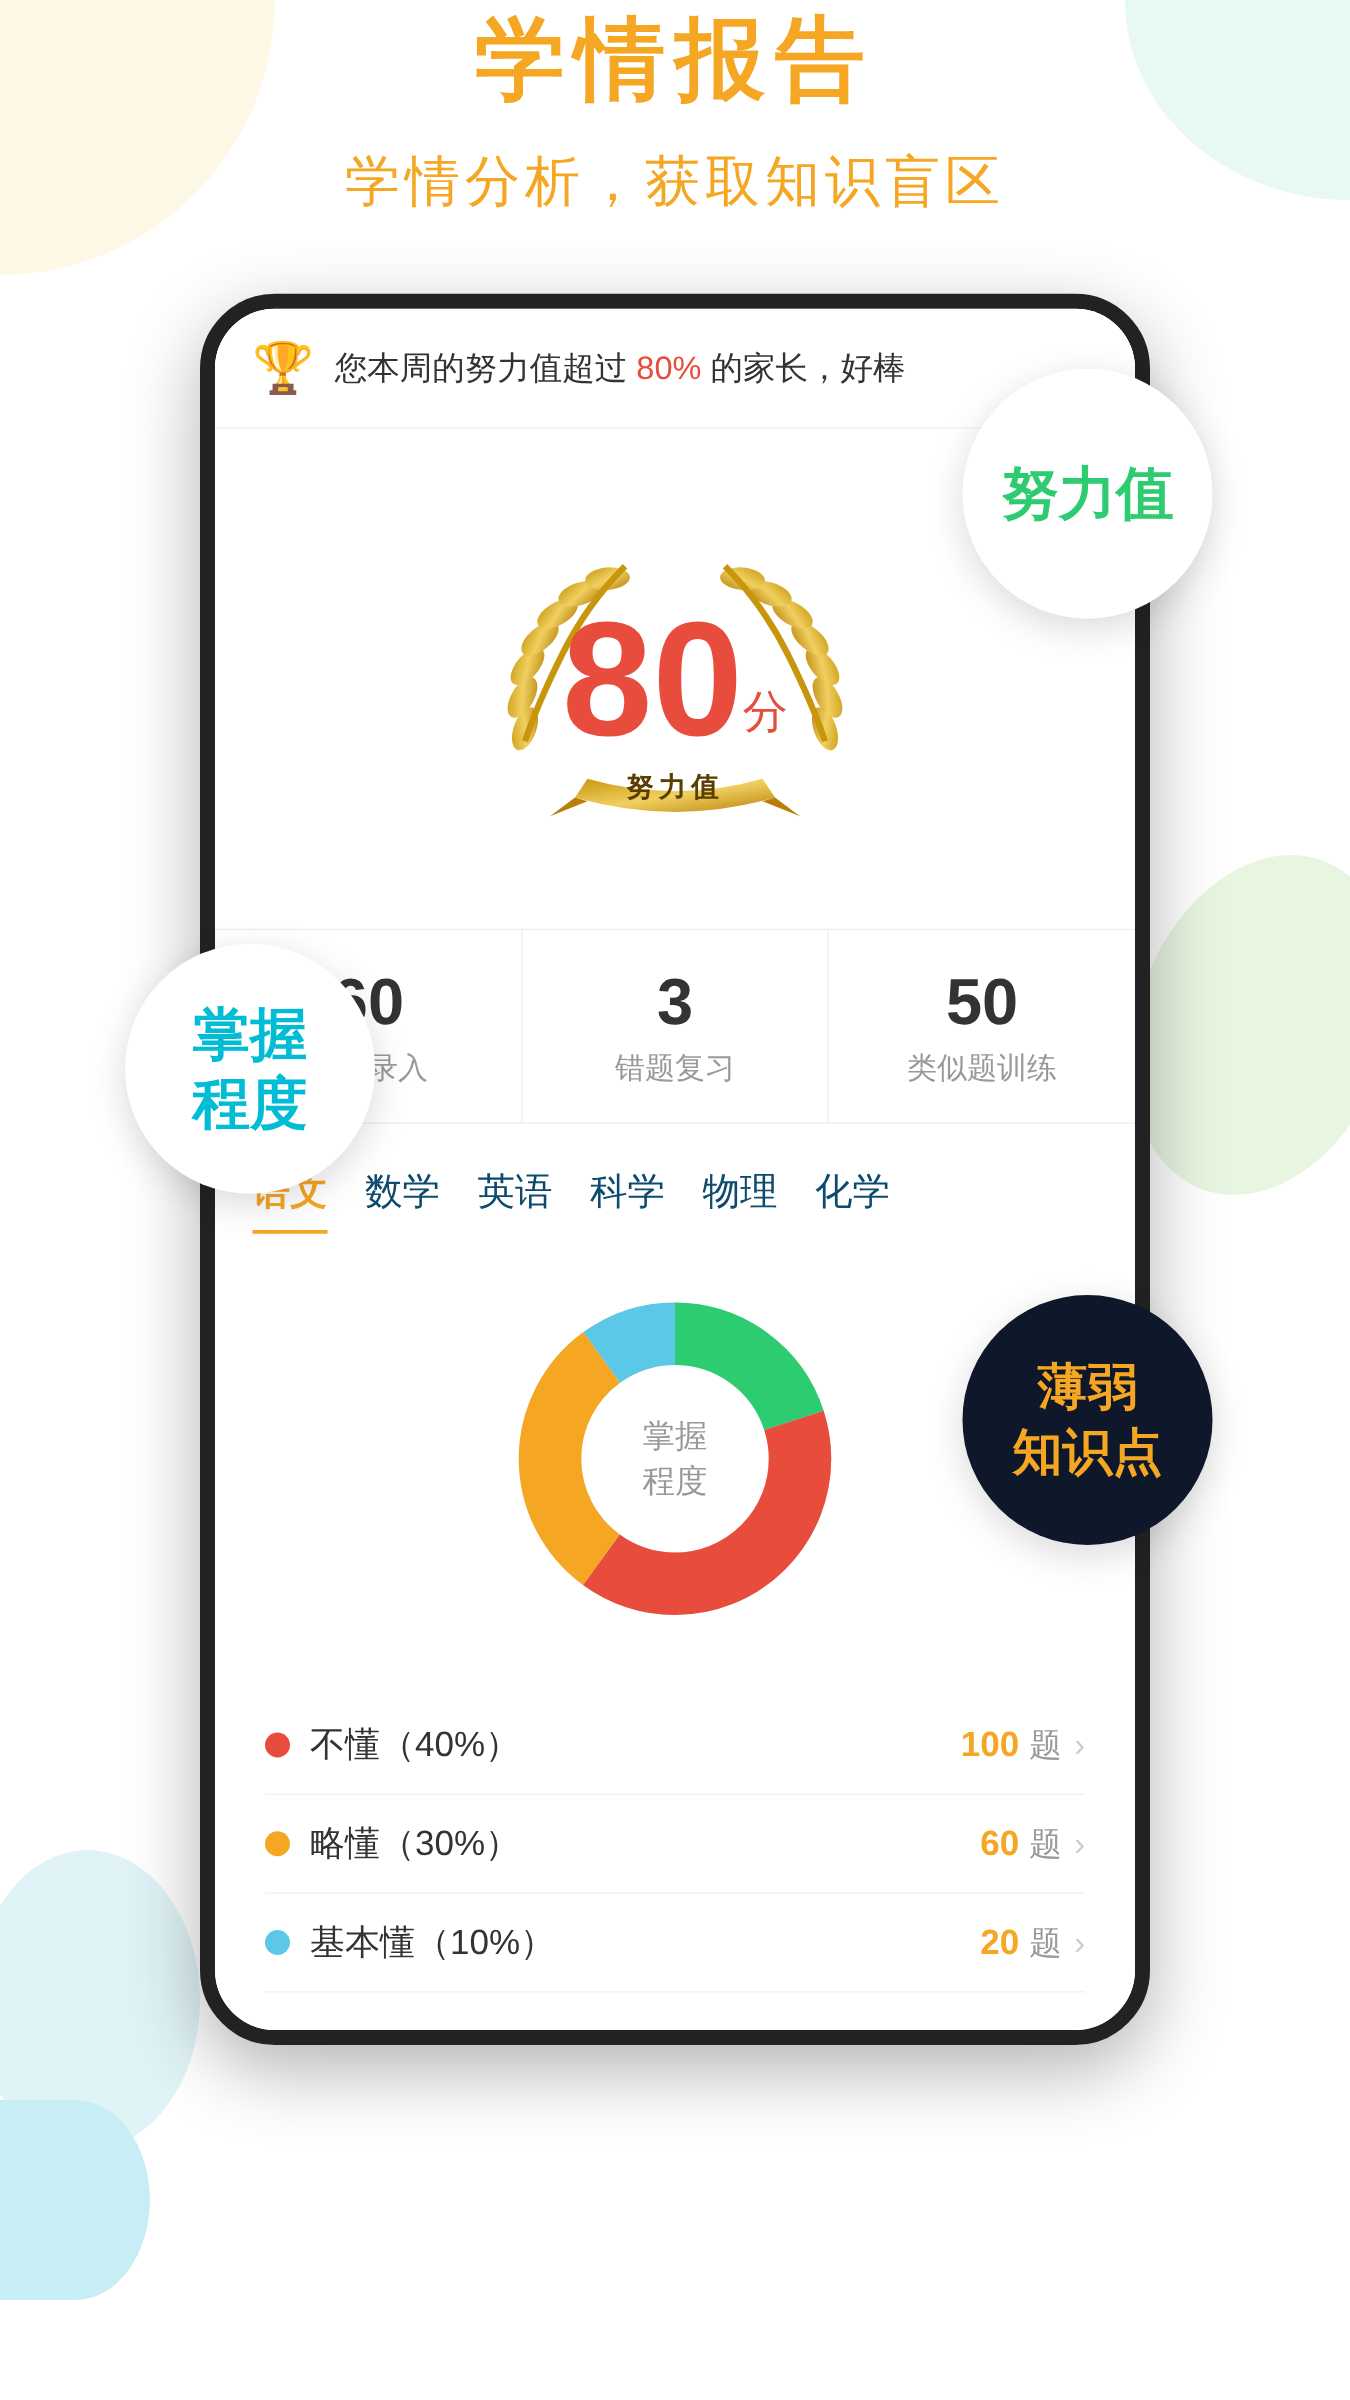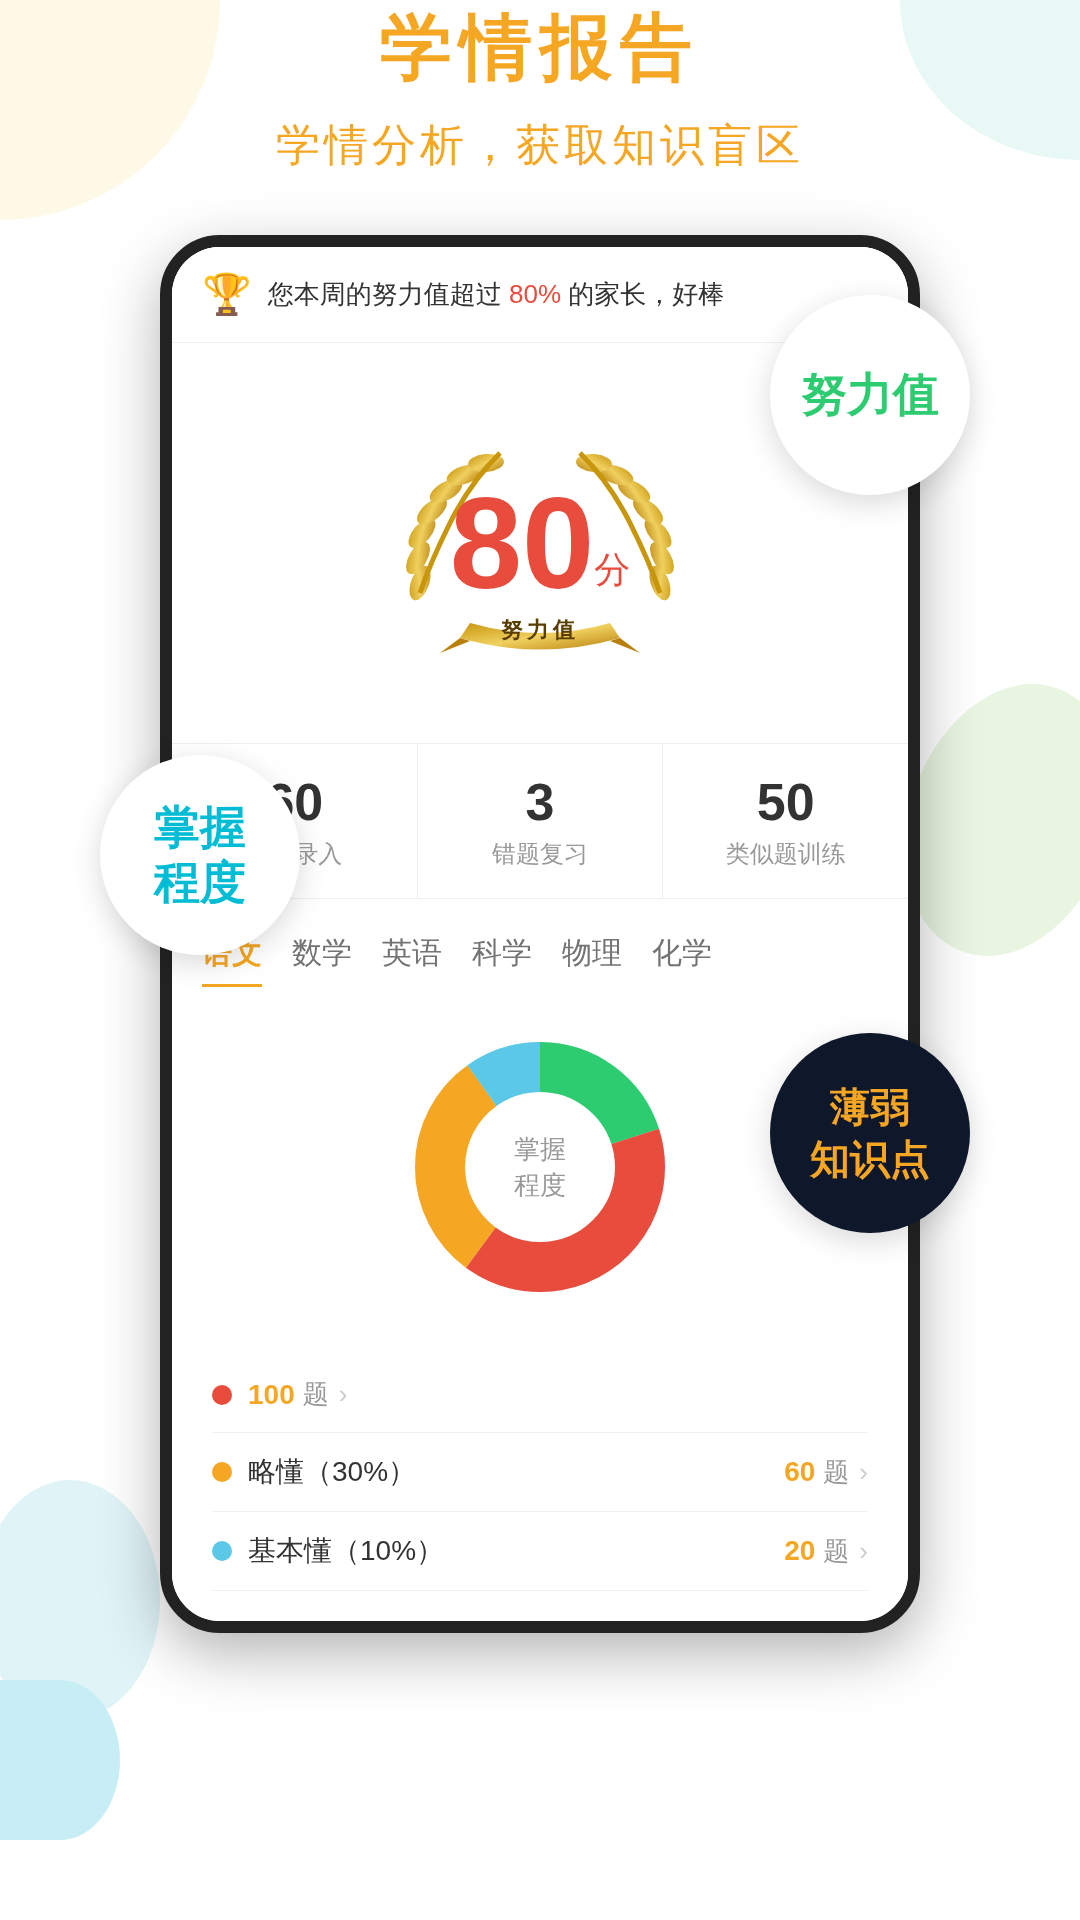--- a/index.html
+++ b/index.html
@@ -258,21 +258,21 @@
     }
 
     
     .subject-tabs {
       display: flex;
       padding: 24px 30px 0;
       gap: 30px;
     }
     .subject-tab {
       font-size: 30px;
-      color: #737373;
+      color: #0c4a6e;
       padding-bottom: 10px;
     }
     .subject-tab.active {
       color: #f5a623;
       border-bottom: 3px solid #f5a623;
       font-weight: bold;
     }
 
     
     .chart-area {
@@ -459,20 +459,21 @@
 
             <circle cx="150" cy="150" r="72" fill="white"></circle>
           </svg>
           <div class="donut-center-label">掌握<br>程度</div>
         </div>
       </div>
 
       <div class="legend-list">
         <div class="legend-item">
           <div class="legend-dot" style="background:#e74c3c;"></div>
+          <span class="legend-text">不懂（40%）</span>
           <span class="legend-count" style="color:#f5a623;">100</span>
           <span class="legend-unit">题</span>
           <span class="legend-arrow">›</span>
         </div>
         <div class="legend-item">
           <div class="legend-dot" style="background:#f5a623;"></div>
           <span class="legend-text">略懂（30%）</span>
           <span class="legend-count" style="color:#f5a623;">60</span>
           <span class="legend-unit">题</span>
           <span class="legend-arrow">›</span>

